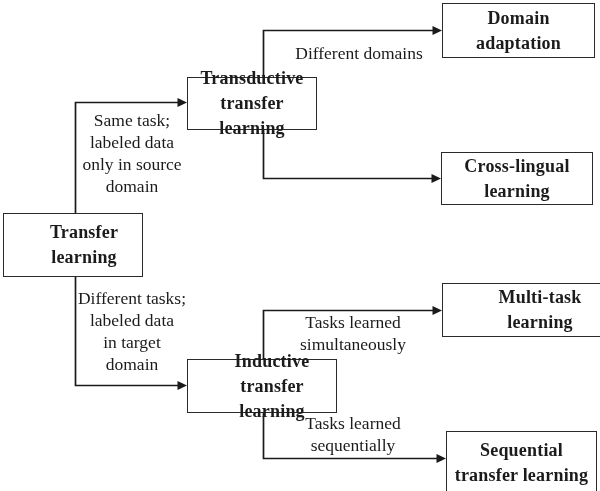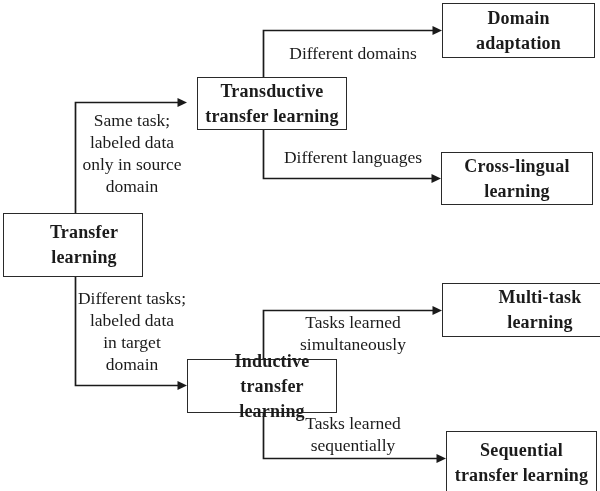--- a/index.html
+++ b/index.html
@@ -40,30 +40,30 @@
   }
   .edge-label {
     position: absolute;
     text-align: center;
     font-size: 17.5px;
     line-height: 22px;
     white-space: nowrap;
   }
   
   #node-root            { left: 3px;   top: 213px; width: 140px; height: 64px; padding-left: 22px; }
-  #node-transductive    { left: 197px; top: 77px;  width: 150px; height: 53px; }
+  #node-transductive    { left: 187px; top: 77px;  width: 130px; height: 53px; }
   #node-domain-adapt    { left: 442px; top: 3px;   width: 153px; height: 55px; }
   #node-cross-lingual   { left: 441px; top: 152px; width: 152px; height: 53px; }
   #node-inductive       { left: 187px; top: 359px; width: 150px; height: 54px; padding-left: 20px; }
   #node-multi-task      { left: 442px; top: 283px; width: 180px; height: 54px; padding-left: 16px; }
   #node-sequential      { left: 446px; top: 431px; width: 151px; height: 64px; }
   
   #label-same-task          { left: 74px;  top: 109px; width: 116px; text-align: center; }
   #label-different-tasks    { left: 74px;  top: 287px; width: 116px; }
-  #label-different-domains  { left: 280px; top: 42px;  width: 146px; }
+  #label-different-domains  { left: 286px; top: 42px;  width: 146px; }
   #label-different-langs    { left: 278px; top: 146px; width: 150px; }
   #label-tasks-simul        { left: 292px; top: 311px; width: 122px; }
   #label-tasks-seq          { left: 292px; top: 412px; width: 122px; }
 </style>
 </head>
 <body>
 
 <div id="canvas">
 
   <svg id="connector-layer" viewBox="0 0 600 491" xmlns="http://www.w3.org/2000/svg">
@@ -133,23 +133,20 @@
     <div>Different tasks;</div>
     <div>labeled data</div>
     <div>in target</div>
     <div>domain</div>
   </div>
 
   <div class="edge-label" id="label-different-domains">
     <div>Different domains</div>
   </div>
 
-  <div class="edge-label" id="label-different-langs">
-    <div>Different languages</div>
-  </div>
 
   <div class="edge-label" id="label-tasks-simul">
     <div>Tasks learned</div>
     <div>simultaneously</div>
   </div>
 
   <div class="edge-label" id="label-tasks-seq">
     <div>Tasks learned</div>
     <div>sequentially</div>
   </div>

